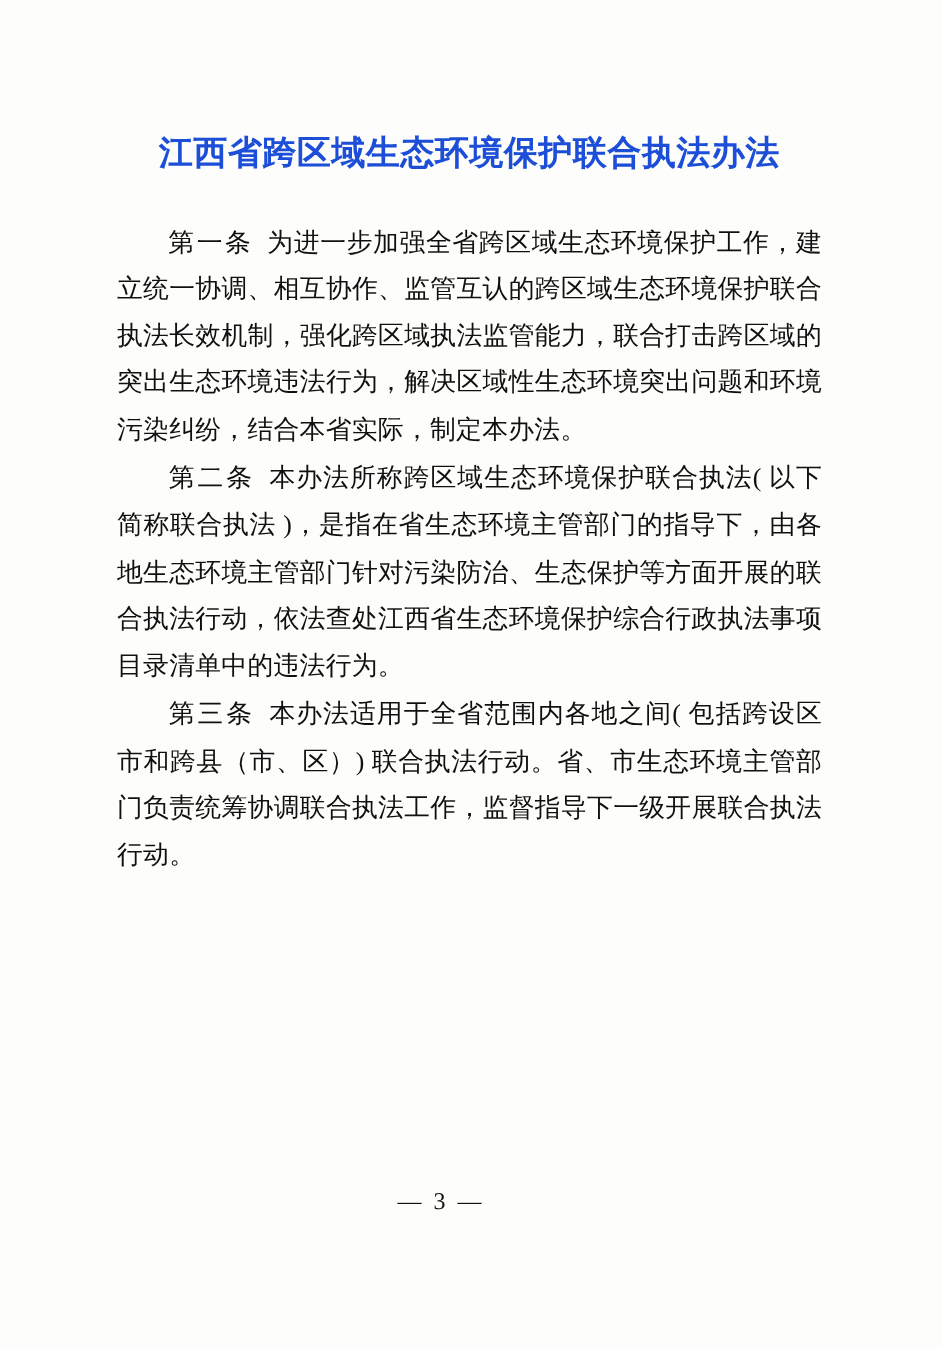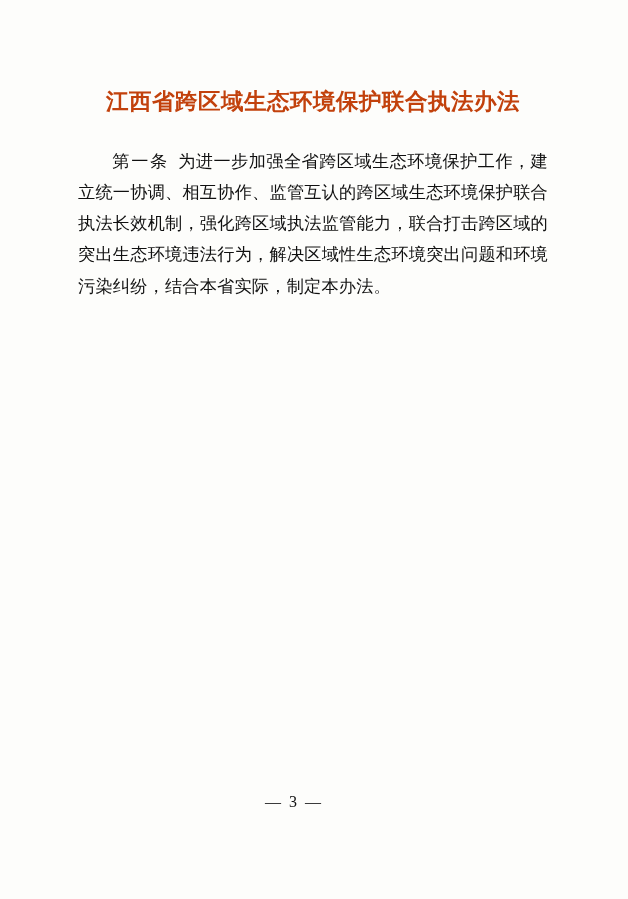--- a/index.html
+++ b/index.html
@@ -25,21 +25,21 @@
     left: 78px;
     top: 86px;
     width: 470px;
   }
   .doc-title {
     font-family: "Liberation Serif", "DejaVu Serif", serif;
     font-weight: bold;
     font-size: 22.5px;
     letter-spacing: 0.5px;
     text-align: center;
-    color: #c2410c;
+    color: #1d4ed8;
     margin: 0 0 28px 0;
     line-height: 1.4;
   }
   .para {
     font-size: 17.2px;
     line-height: 1.82;
     color: #101010;
     text-align: justify;
     text-justify: inter-ideograph;
     margin: 0 0 1px 0;
@@ -78,21 +78,27 @@
 
 <div class="page">
   <div class="page-inner">
 
     <h1 class="doc-title">江西省跨区域生态环境保护联合执法办法</h1>
 
     <p class="para">
       <span class="indent"></span><span class="lead">第一条</span><span class="gap"></span><span>为进一步加强全省跨区域生态环境保护工作，建立统一协调、相互协作、监管互认的跨区域生态环境保护联合执法长效机制，强化跨区域执法监管能力，联合打击跨区域的突出生态环境违法行为，解决区域性生态环境突出问题和环境污染纠纷，结合本省实际，制定本办法。</span>
     </p>
 
+    <p class="para">
+      <span class="indent"></span><span class="lead">第二条</span><span class="gap"></span><span>本办法所称跨区域生态环境保护联合执法( 以下简称联合执法 )，是指在省生态环境主管部门的指导下，由各地生态环境主管部门针对污染防治、生态保护等方面开展的联合执法行动，依法查处江西省生态环境保护综合行政执法事项目录清单中的违法行为。</span>
+    </p>
 
+    <p class="para">
+      <span class="indent"></span><span class="lead">第三条</span><span class="gap"></span><span>本办法适用于全省范围内各地之间( 包括跨设区市和跨县（市、区）) 联合执法行动。省、市生态环境主管部门负责统筹协调联合执法工作，监督指导下一级开展联合执法行动。</span>
+    </p>
 
 
 
   </div>
 
   <div class="page-number">
     <span class="pn-inner">— 3 —</span>
   </div>
 </div>
 

